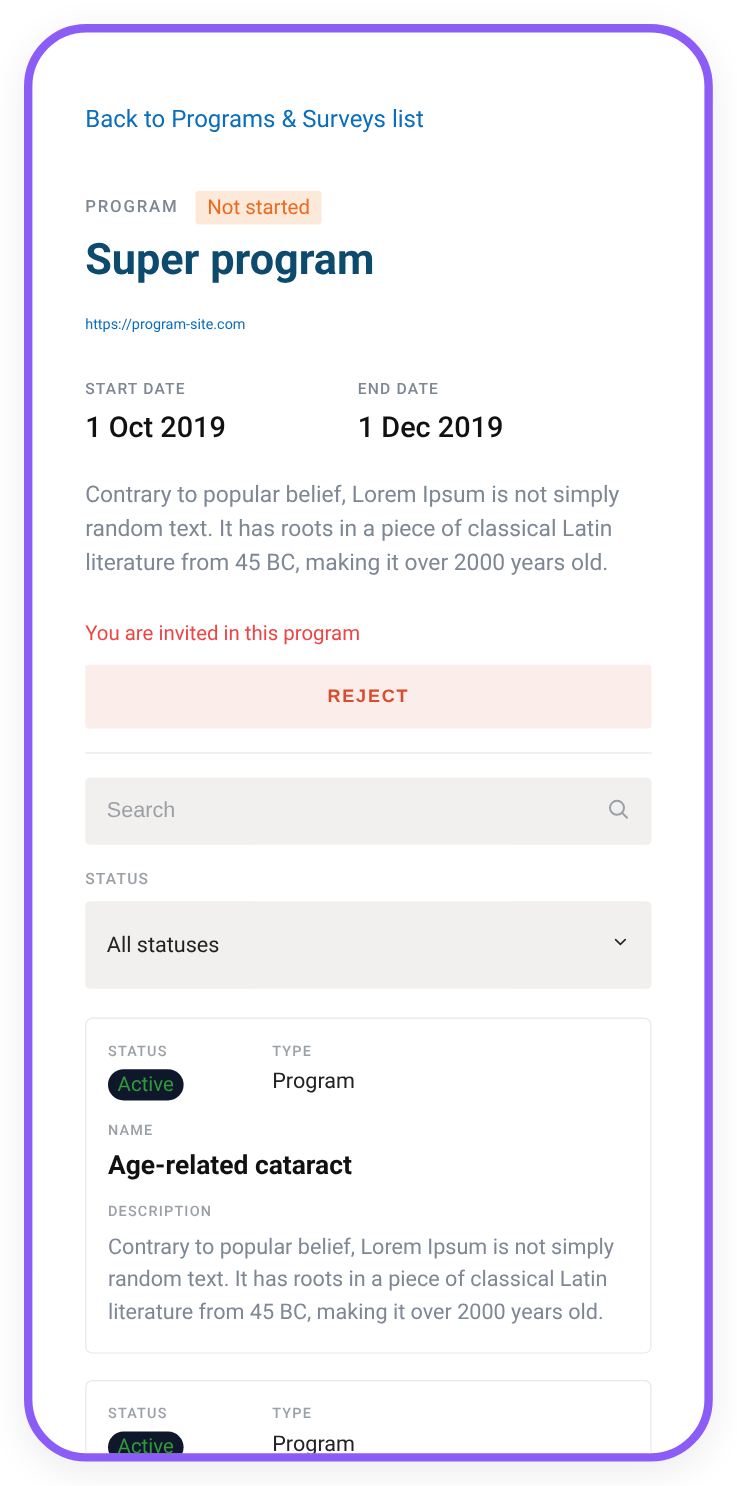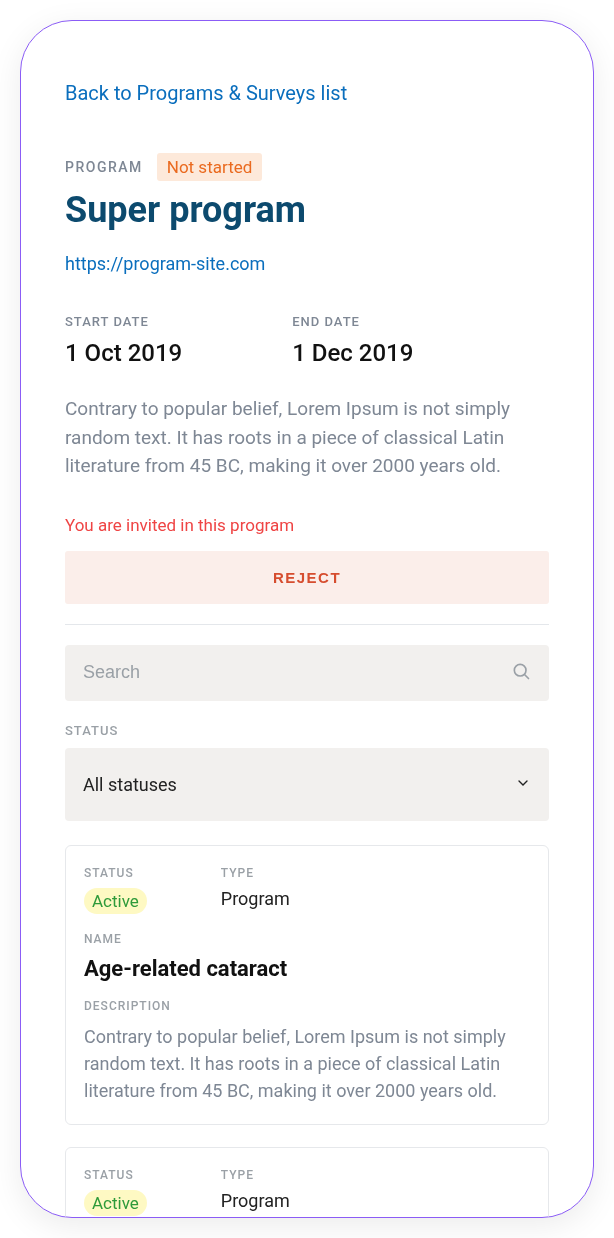--- a/index.html
+++ b/index.html
@@ -8,21 +8,21 @@
   background: #fff;
   display: flex;
   justify-content: center;
   padding: 20px;
 }
 .device {
   width: 574px;
   height: 1198px;
   background: #fff;
   border-radius: 52px;
-  border: 1px solid #8b5cf6;
+  border: 7px solid #8b5cf6;
   box-shadow: 0 8px 32px rgba(0,0,0,0.08);
   overflow: hidden;
   position: relative;
 }
 .screen {
   padding: 60px 44px 0 44px;
 }
 .back-link {
   color: #0a6ebd;
   font-size: 20px;
@@ -51,21 +51,21 @@
   border-radius: 3px;
 }
 .title {
   font-size: 36px;
   font-weight: 700;
   color: #0c4a6e;
   margin-bottom: 22px;
 }
 .url {
   color: #0a6ebd;
-  font-size: 18px;
+  font-size: 12px;
   text-decoration: none;
   display: inline-block;
   margin-bottom: 40px;
 }
 .dates {
   display: flex;
   gap: 110px;
   margin-bottom: 28px;
 }
 .date-block .lbl {
@@ -180,21 +180,21 @@
   font-size: 12px;
   letter-spacing: 1px;
   font-weight: 500;
   margin-bottom: 8px;
 }
 .card-field .cval {
   color: #222;
   font-size: 18px;
 }
 .badge-active {
-  background: #fef9c3;
+  background: #0f172a;
   color: #2e9a3a;
   padding: 3px 8px;
   font-size: 17px;
   border-radius: 13px;
   display: inline-block;
 }
 .card-name {
   color: #111;
   font-size: 22px;
   font-weight: 700;

